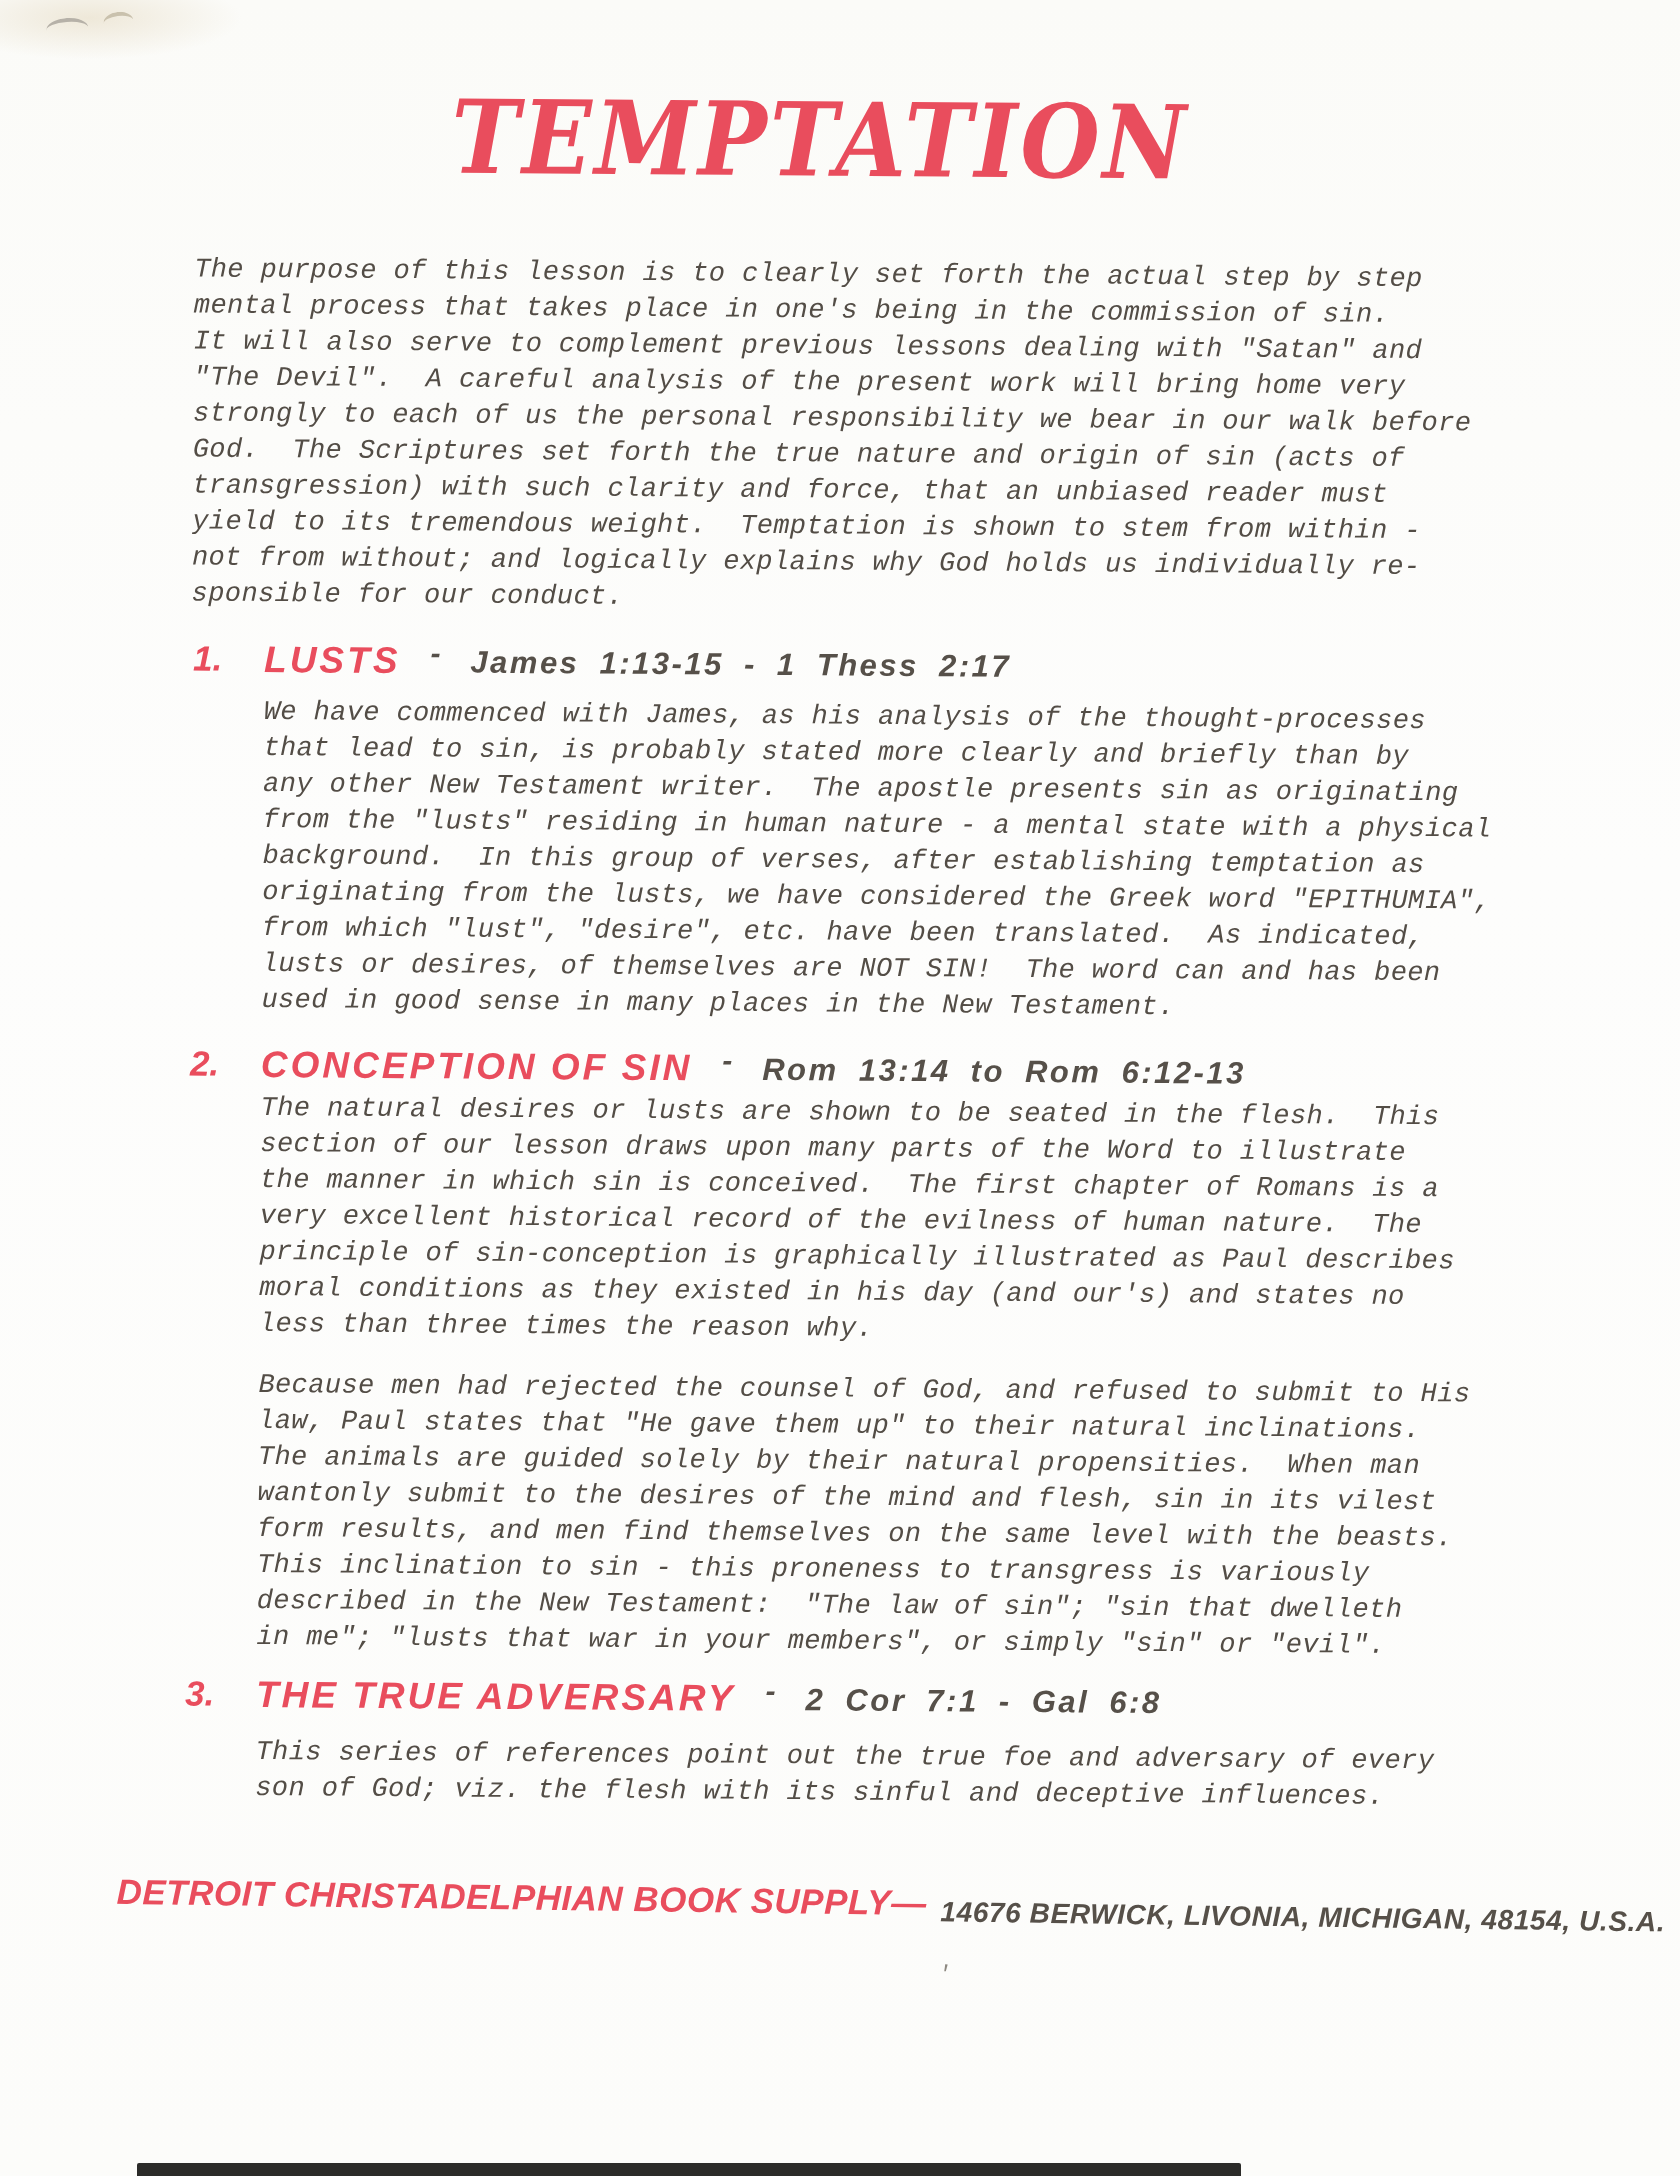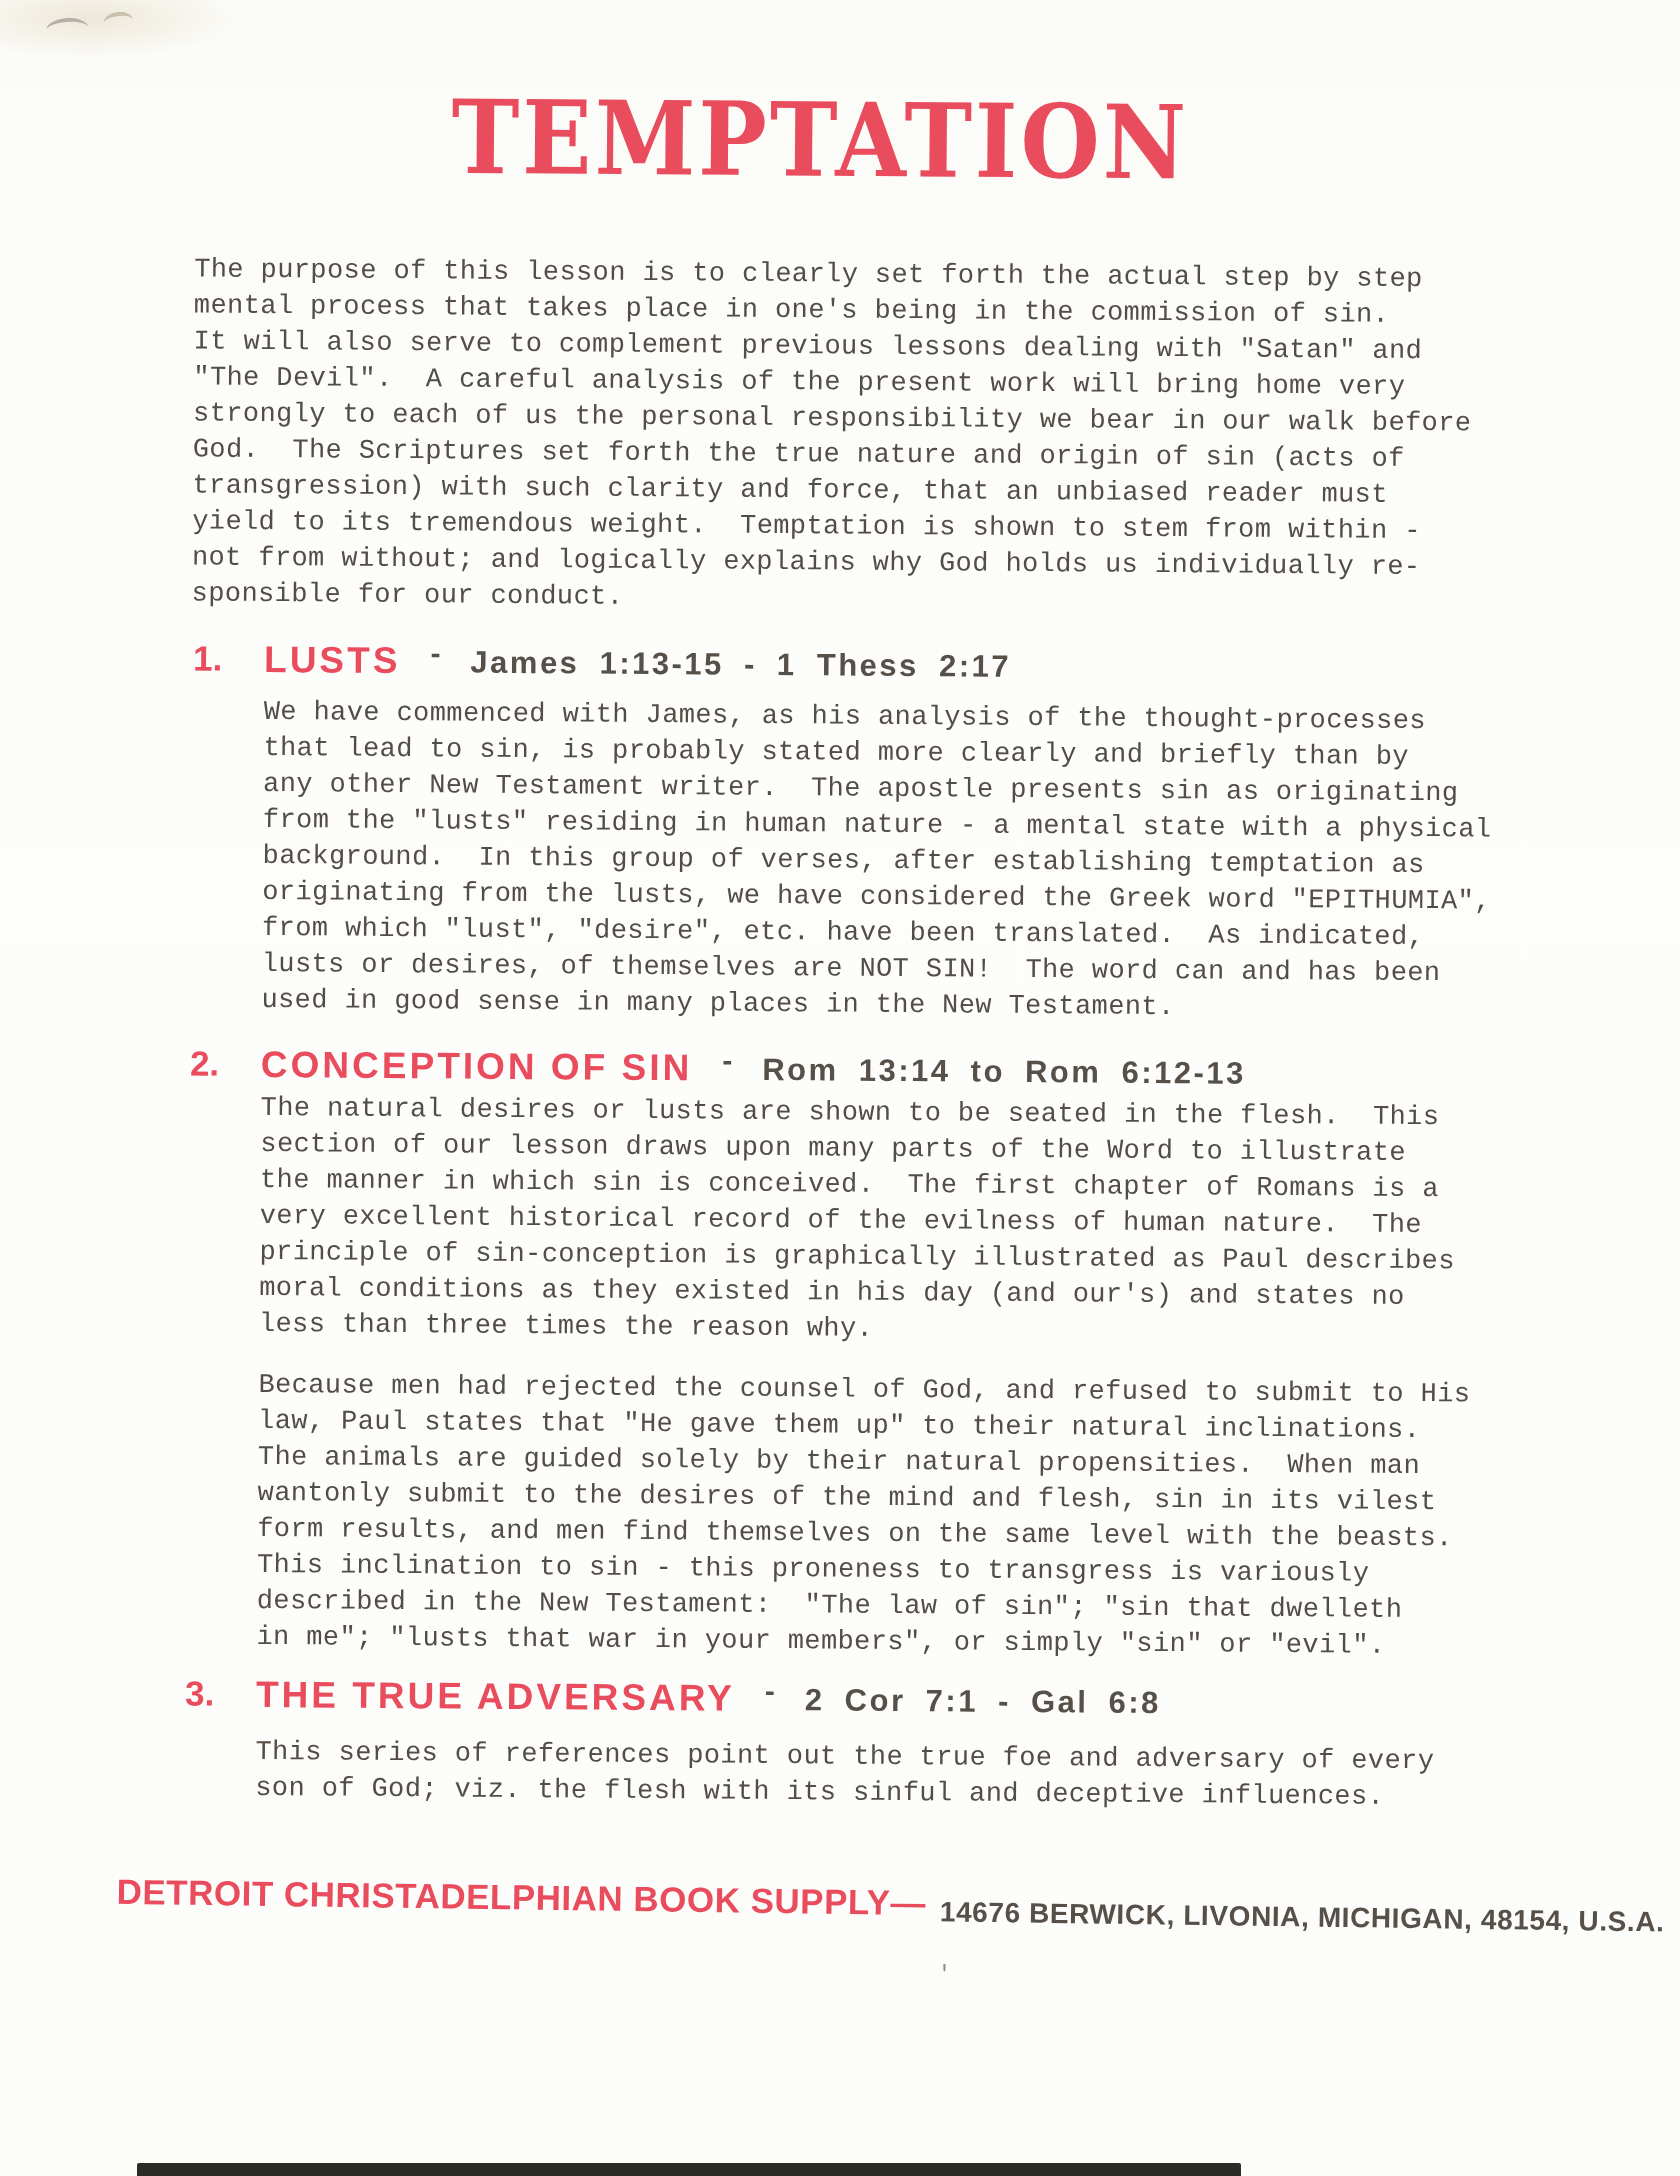--- a/index.html
+++ b/index.html
@@ -6,20 +6,21 @@
   .page{
     position:relative;
     width:1680px;height:2176px;
     margin:0 auto;
     background:
       radial-gradient(218px 59px at 89px 18px, rgba(214,196,158,0.35), rgba(214,196,158,0) 70%),
       linear-gradient(180deg,#fbfbf8 0%, #fdfdfc 40%, #fcfcfa 100%);
     overflow:hidden;
     font-family:"Liberation Mono", monospace;
     color:var(--ink,#534d46);
+    font-style:italic;
   }
   .tilt{position:absolute;inset:0;transform:rotate(0.45deg);transform-origin:396px 297px;}
 
   
   .staple{position:absolute;top:10px;left:46px;width:109px;height:26px;}
   .staple .s1{position:absolute;left:0;top:8px;width:42px;height:9px;
     border-top:4px solid #b6b1a8;border-radius:60% 60% 0 0/100% 100% 0 0;transform:rotate(-4deg);}
   .staple .s2{position:absolute;left:57px;top:2px;width:30px;height:8px;
     border-top:4px solid #c9c1ad;border-radius:60% 60% 0 0/100% 100% 0 0;transform:rotate(-7deg);}
 

